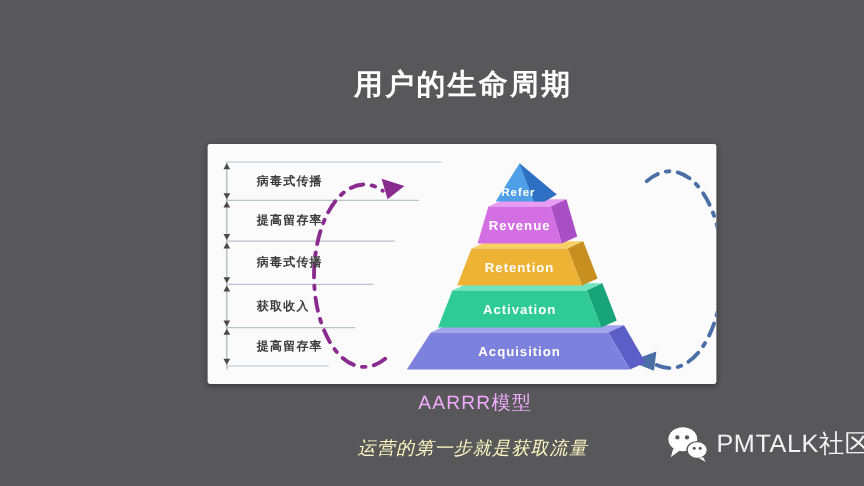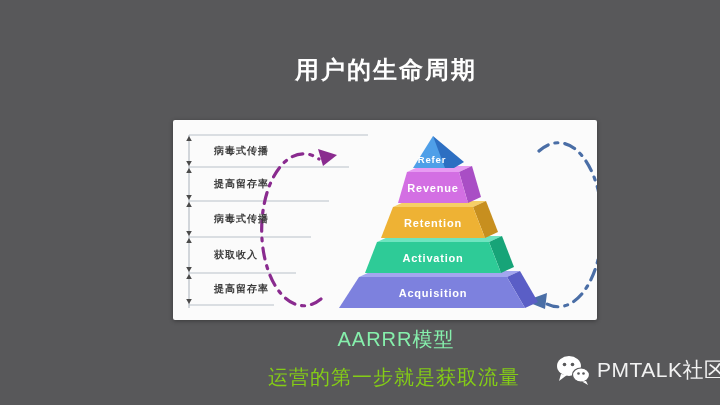--- a/index.html
+++ b/index.html
@@ -22,25 +22,25 @@
     box-shadow:0 1px 4px rgba(0,0,0,.35);
   }
   .panel svg{position:absolute;left:0;top:0;}
   .stage-label{
     position:absolute;left:22px;
     font-size:10px;font-weight:700;color:#3c3c3c;
     letter-spacing:1px;white-space:nowrap;margin-left:19px;
   }
   .model-label{
     position:absolute;top:326px;left:396px;transform:translateX(-50%);
-    font-size:20px;color:#86efac;letter-spacing:1px;white-space:nowrap;
+    font-size:16px;color:#f0abfc;letter-spacing:1px;white-space:nowrap;
   }
   .caption{
     position:absolute;top:364px;left:394px;transform:translateX(-50%);
-    font-size:20px;color:#84cc16;letter-spacing:1px;white-space:nowrap;
+    font-size:15px;color:#fef9c3;letter-spacing:1px;white-space:nowrap;font-style:italic;
   }
   .brand{
     position:absolute;left:556px;top:352px;height:36px;
     display:flex;align-items:center;gap:7px;
   }
   .brand-name{font-size:21px;color:#f2f2f2;letter-spacing:.5px;white-space:nowrap;}
   .pyr-label{
     font-size:11px;font-weight:600;fill:#ffffff;letter-spacing:.8px;
     font-family:"Liberation Sans", sans-serif;
   }

